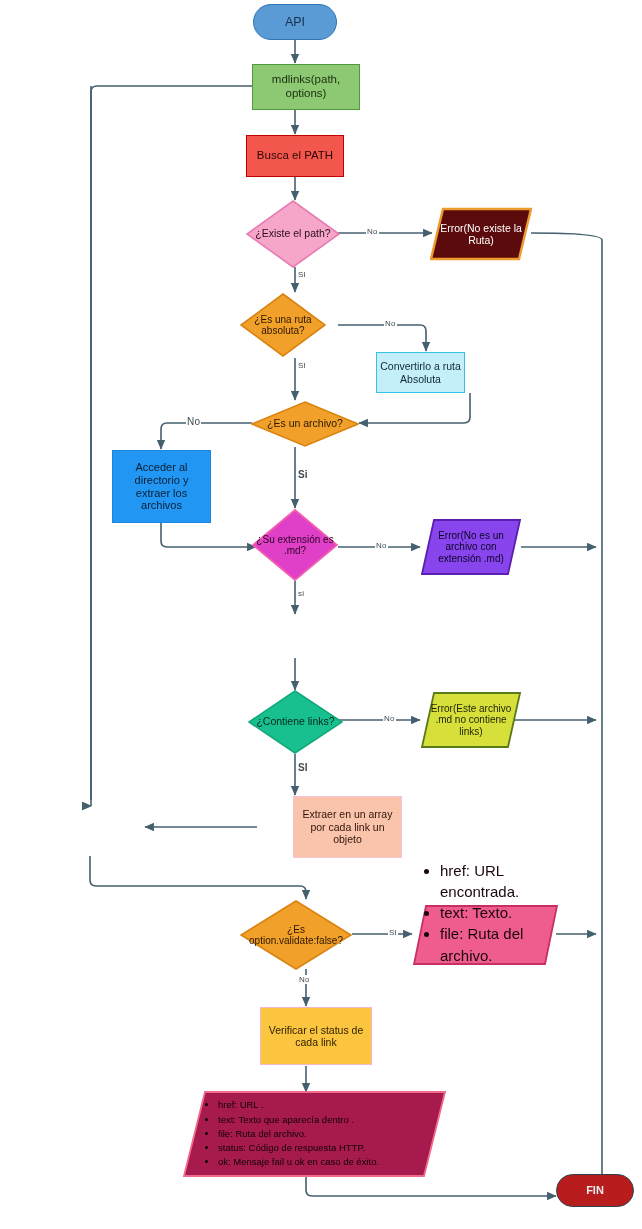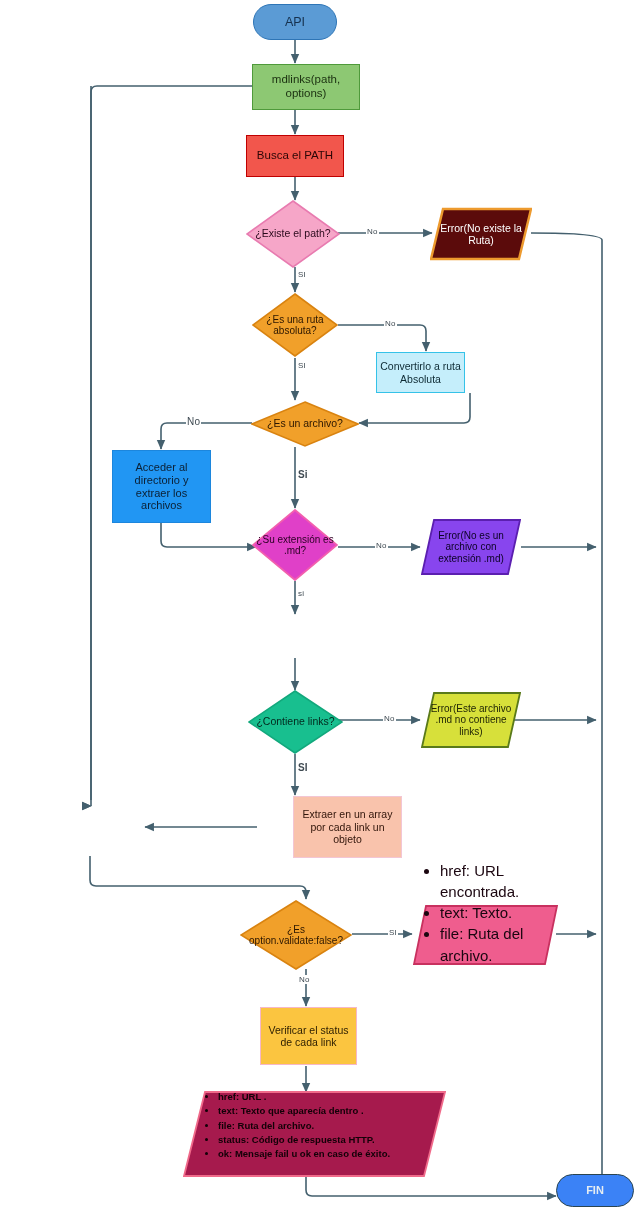--- a/index.html
+++ b/index.html
@@ -99,21 +99,21 @@
   <div style="position:absolute;left:430px;top:207px;width:102px;height:54px;">
     <svg viewBox="0 0 102 54" style="position:absolute;left:0;top:0;width:100%;height:100%;">
       <polygon points="13,2 101,2 89,52 1,52" fill="#5b0b0b" stroke="#ed9a2e" stroke-width="2.4"></polygon>
     </svg>
     <div style="position:absolute;inset:0;display:flex;align-items:center;justify-content:flex-end;
                 text-align:center;font-size:10.5px;font-weight:normal;color:#ffffff;line-height:1.15;">
       <span>Error(No existe la Ruta)</span>
     </div>
   </div>
 
-  <div class="diamond-wrap" style="left:252px;top:293px;width:86px;height:64px;">
+  <div class="diamond-wrap" style="left:240px;top:293px;width:86px;height:64px;">
     <svg class="dia" viewBox="0 0 86 64">
       <polygon points="43,1 85,32 43,63 1,32" fill="#f1a02a" stroke="#d98310" stroke-width="1.6"></polygon>
     </svg>
     <div class="dtxt" style="font-size:10px;color:#2b1600;">
       <span>¿Es una ruta absoluta?</span>
     </div>
   </div>
 
   <div class="node rect" style="left:376px;top:352px;width:89px;height:41px;background:#c5eefb;border:1.6px solid #35c2e8;
               font-size:10.5px;color:#0d2a33;">
@@ -195,42 +195,42 @@
     <div style="position:absolute;inset:0;display:flex;align-items:flex-end;padding-left:14px;
                 font-size:15px;color:#1b0610;line-height:1.42;">
       <ul class="bullets">
         <li>href: URL encontrada.</li>
         <li>text: Texto.</li>
         <li>file: Ruta del archivo.</li>
       </ul>
     </div>
   </div>
 
-  <div class="node rect" style="left:260px;top:1007px;width:97px;height:58px;background:#fbc540;border:1.8px solid #f6b7c8;
+  <div class="node rect" style="left:260px;top:1007px;width:112px;height:58px;background:#fbc540;border:1.8px solid #f6b7c8;
               font-size:10.5px;color:#2b1d00;">
     <span class="lbl">Verificar el status de cada link</span>
   </div>
 
   <div style="position:absolute;left:183px;top:1090px;width:263px;height:88px;">
     <svg viewBox="0 0 263 88" style="position:absolute;left:0;top:0;width:100%;height:100%;">
       <polygon points="22,2 262,2 241,86 1,86" fill="#a61a4d" stroke="#f06a8a" stroke-width="1.8"></polygon>
     </svg>
-    <div style="position:absolute;inset:0;display:flex;align-items:flex-start;padding-left:22px;
-                font-size:9.5px;color:#120107;line-height:1.5;font-weight:bold;">
+    <div style="position:absolute;inset:0;display:flex;align-items:center;padding-left:22px;
+                font-size:9.5px;color:#120107;line-height:1.5;">
       <ul class="bullets">
         <li>href: URL .</li>
         <li>text: Texto que aparecía dentro .</li>
         <li>file: Ruta del archivo.</li>
         <li>status: Código de respuesta HTTP.</li>
         <li>ok: Mensaje fail  u ok en caso de éxito.</li>
       </ul>
     </div>
   </div>
 
-  <div class="node terminator" style="left:556px;top:1174px;width:78px;height:33px;background:#3b82f6;border:1.6px solid #2a4450;
+  <div class="node terminator" style="left:556px;top:1174px;width:78px;height:33px;background:#b91c1c;border:1.6px solid #2a4450;
               border-radius:999px;font-size:11px;font-weight:bold;color:#e6edf1;">
     <span class="lbl">FIN</span>
   </div>
 
   <div class="elabel" style="left:366px;top:227px;">No</div>
   <div class="elabel" style="left:297px;top:270px;">SI</div>
   <div class="elabel" style="left:384px;top:319px;">No</div>
   <div class="elabel" style="left:297px;top:361px;">SI</div>
   <div class="elabel" style="left:186px;top:416px;font-size:10px;">No</div>
   <div class="elabel" style="left:297px;top:469px;font-size:10px;font-weight:bold;">Si</div>

